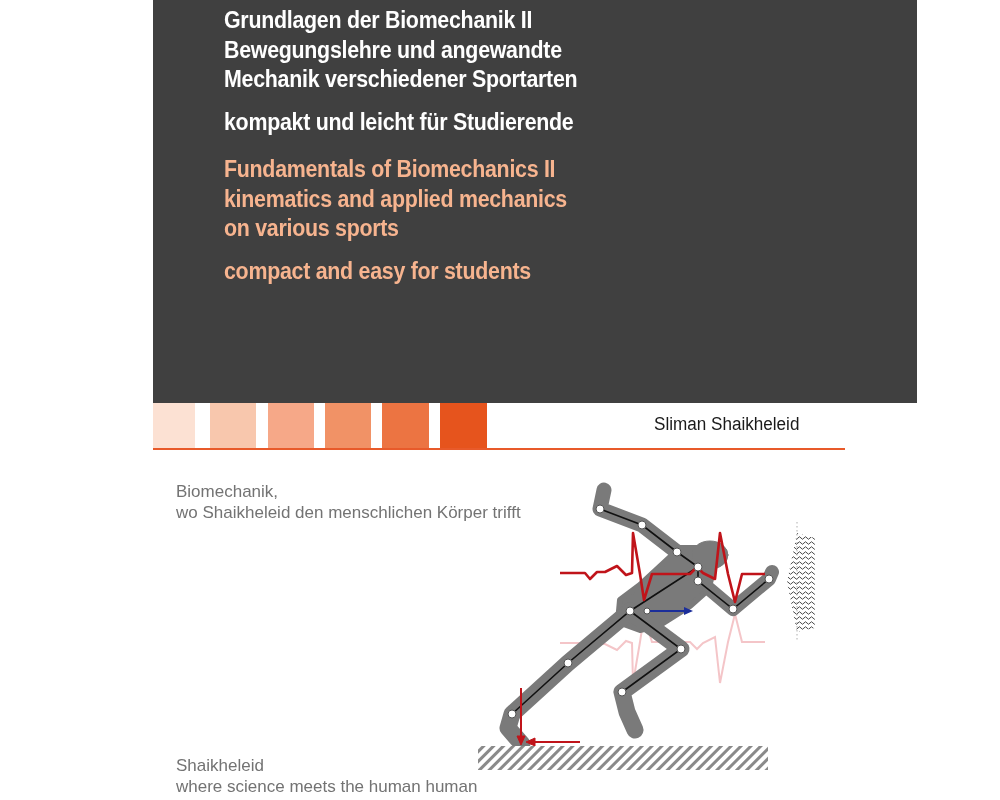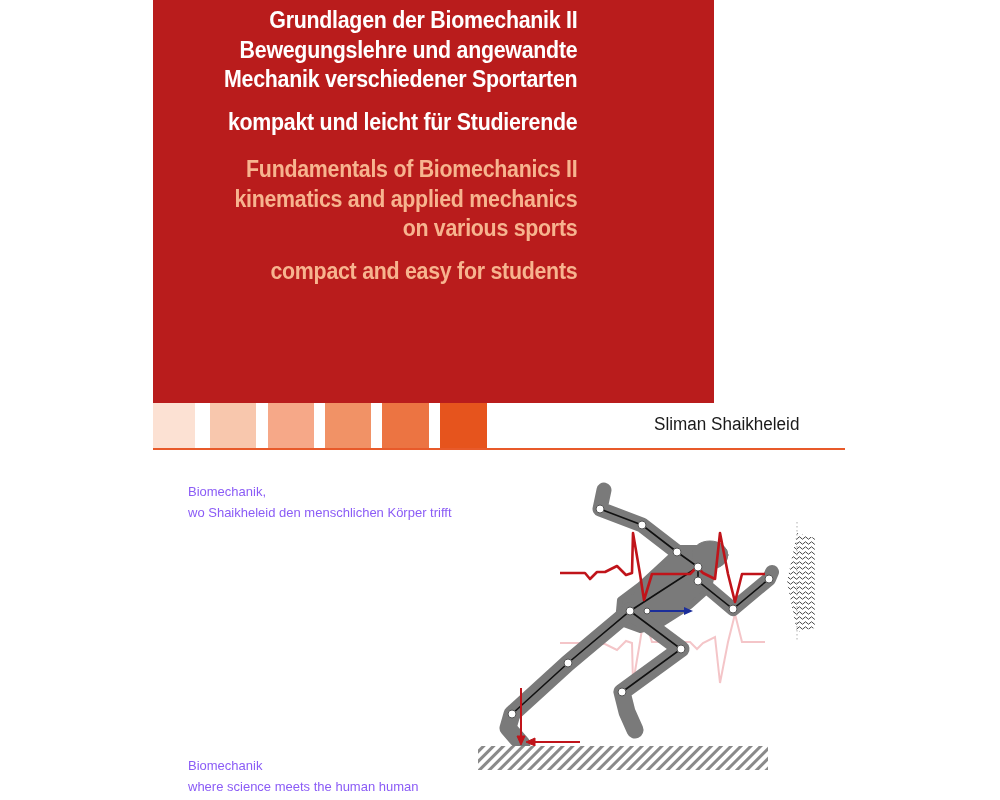--- a/index.html
+++ b/index.html
@@ -1,23 +1,22 @@
 <!DOCTYPE html>
 <html><head>
   <meta charset="utf-8">
   <style>
     html, body { margin: 0; padding: 0; }
     body {
       width: 1000px; height: 800px; background: #ffffff; position: relative; overflow: hidden;
       font-family: "Liberation Sans", sans-serif;
     }
     .cover-top {
-      position: absolute; left: 153px; top: 0; width: 561px; height: 403px;
-      background: #b91c1c;
-      text-align: right;
+      position: absolute; left: 153px; top: 0; width: 764px; height: 403px;
+      background: #404040;
     }
     .title-block { position: absolute; left: 71px; top: 6px; }
     .line {
       font-weight: bold; font-size: 23px; line-height: 29.5px; white-space: nowrap;
       letter-spacing: -0.3px; transform: scaleX(0.93); transform-origin: left center;
     }
     .de { color: #ffffff; }
     .en { color: #f7b48f; }
     .gap { height: 13px; }
     .gap-big { height: 18px; }
@@ -27,21 +26,21 @@
     }
     .swatch { position: absolute; top: 0; height: 46px; }
     .rule {
       position: absolute; left: 153px; top: 448px; width: 692px; height: 2px; background: #e85a2a;
     }
     .author {
       position: absolute; left: 654px; top: 414px; font-size: 18px; color: #1a1a1a; white-space: nowrap;
       transform: scaleX(0.95); transform-origin: left center;
     }
 
-    .tagline { position: absolute; left: 188px; font-size: 13px; line-height: 21px; color: #8b5cf6; white-space: nowrap; }
+    .tagline { position: absolute; left: 176px; font-size: 17px; line-height: 21px; color: #737373; white-space: nowrap; }
     .tag-de { top: 481px; }
     .tag-en { top: 755px; }
 
     .illustration { position: absolute; left: 470px; top: 470px; width: 360px; height: 310px; }
   </style>
 </head>
 <body>
 
 <div class="cover-top">
   <div class="title-block">
@@ -68,21 +67,21 @@
   <div class="swatch" style="left:287px;width:47px;background:#e6541d"></div>
 </div>
 <div class="rule"></div>
 <div class="author">Sliman Shaikheleid</div>
 
 <div class="tagline tag-de">
   <div>Biomechanik,</div>
   <div>wo Shaikheleid den menschlichen Körper trifft</div>
 </div>
 <div class="tagline tag-en">
-  <div>Biomechanik</div>
+  <div>Shaikheleid</div>
   <div>where science meets the human human</div>
 </div>
 
 <svg class="illustration" viewBox="470 470 360 310" width="360" height="310" xmlns="http://www.w3.org/2000/svg">
   <defs>
     <pattern id="hatch" width="7" height="7" patternUnits="userSpaceOnUse" patternTransform="rotate(45)">
       <rect width="7" height="7" fill="#ffffff"></rect>
       <rect width="3" height="7" fill="#8a8a8a"></rect>
     </pattern>
     <pattern id="wave" width="6" height="5" patternUnits="userSpaceOnUse">

